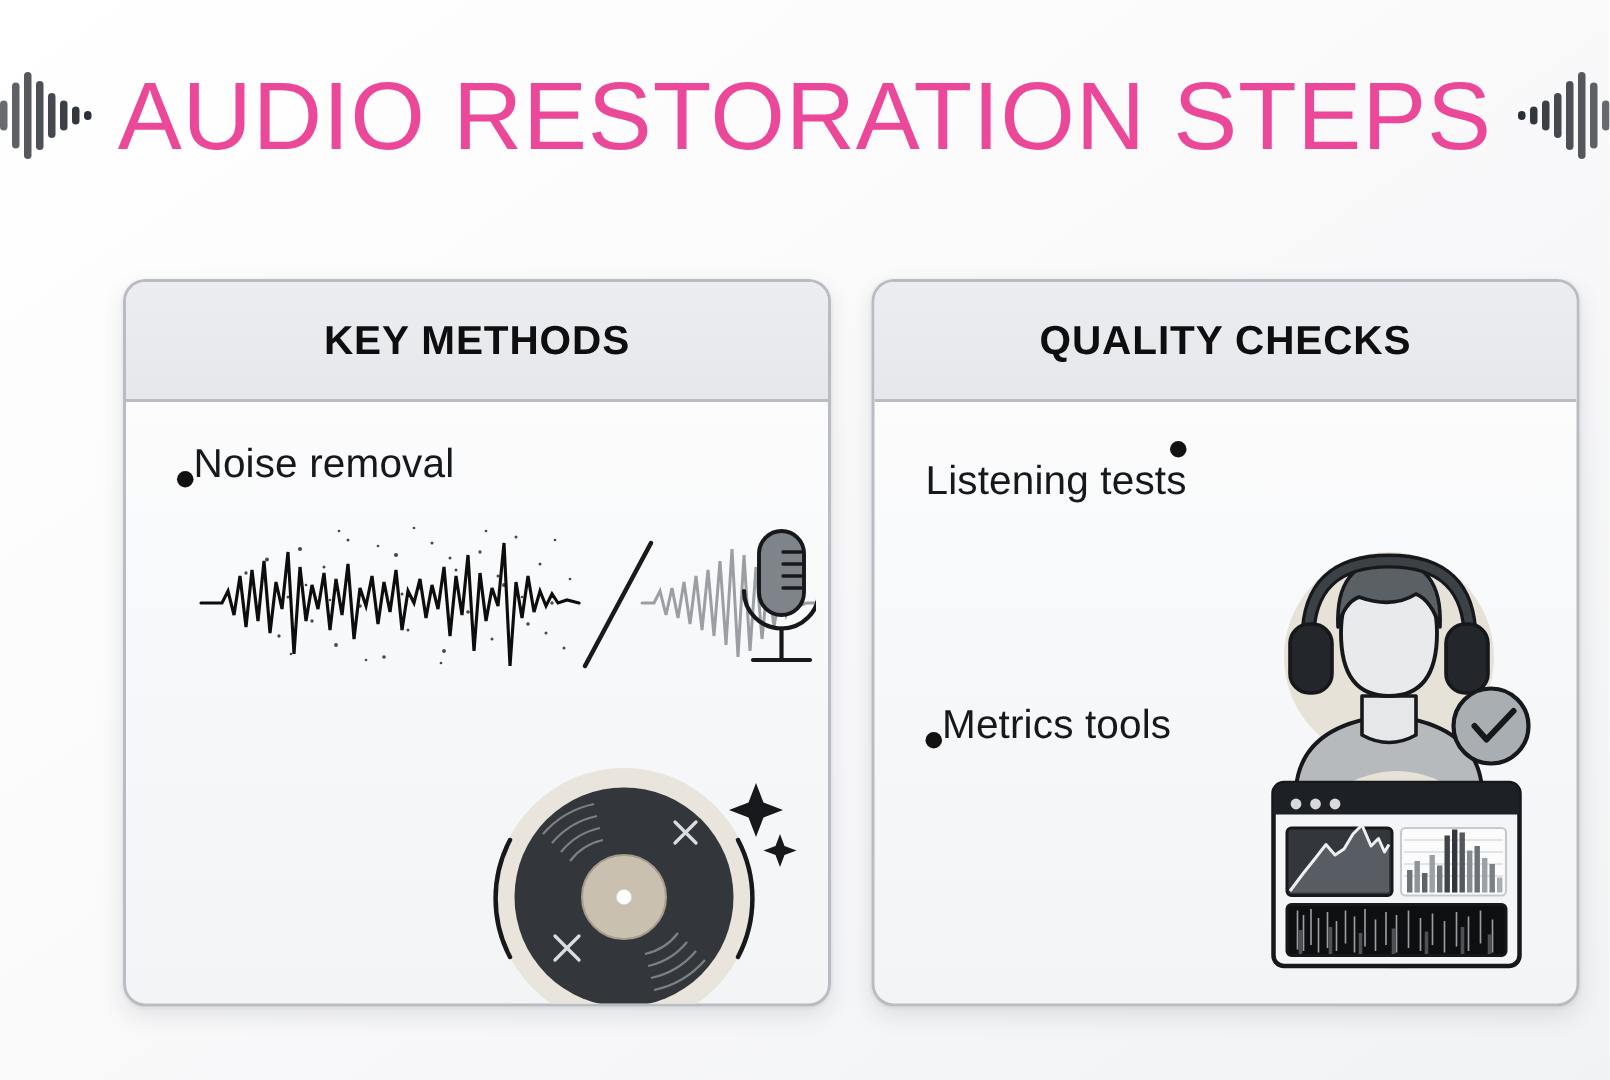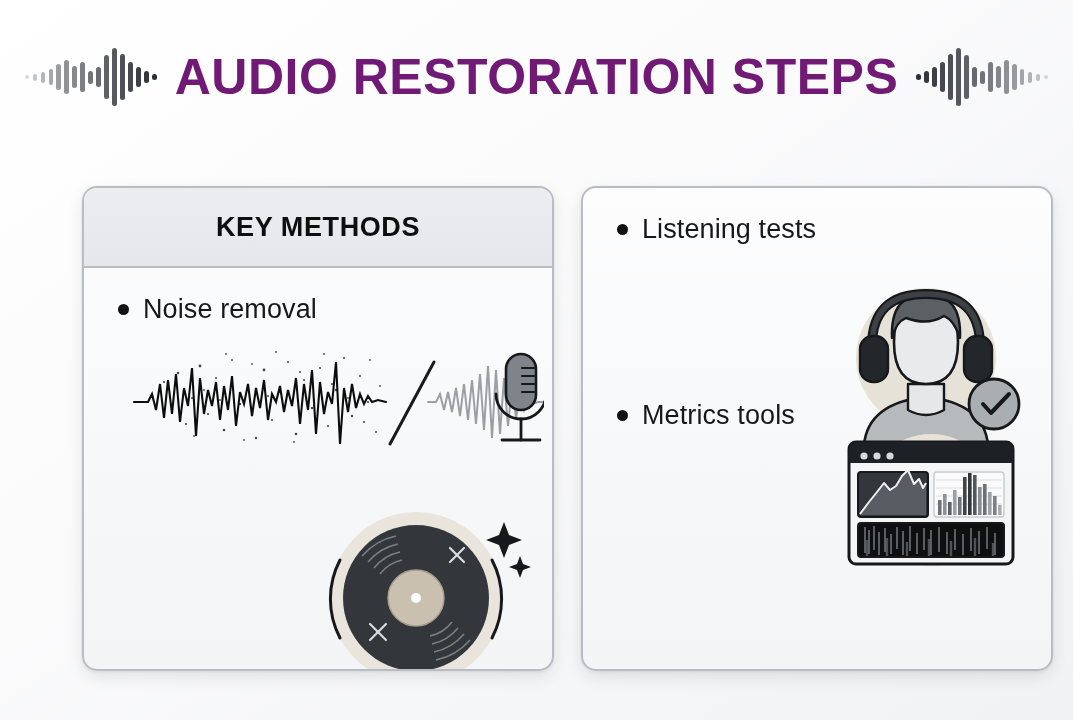--- a/index.html
+++ b/index.html
@@ -31,24 +31,24 @@
     text-align: center;
   }
   .title-row {
     display: flex;
     align-items: center;
     justify-content: center;
     gap: 18px;
     height: 74px;
   }
   .title {
-    font-size: 50px;
-    font-weight: 700;
+    font-size: 64px;
+    font-weight: 400;
     letter-spacing: 0.5px;
-    color: #701a75;
+    color: #ec4899;
     white-space: nowrap;
     line-height: 1;
     margin: 0;
   }
   .subtitle {
     margin-top: 10px;
     font-size: 25.5px;
     font-weight: 400;
     letter-spacing: 0.3px;
     color: #1c1c1e;
@@ -99,22 +99,22 @@
   }
 
   .card-body {
     position: relative;
     height: 401px;
   }
 
   .bullet {
     position: absolute;
     display: flex;
-    align-items: center;
-    gap: 14px;
+    align-items: flex-end;
+    gap: 0;
     left: 34px;
   }
   .bullet .dot {
     width: 11px;
     height: 11px;
     border-radius: 50%;
     background: #111111;
     flex: 0 0 auto;
   }
   .bullet .label {
@@ -293,44 +293,47 @@
         </g>
         <g fill="#16181b">
           <path d="M206,56 l3,8 l8,3 l-8,3 l-3,8 l-3,-8 l-8,-3 l8,-3 z"></path>
         </g>
       </svg>
 
     </div>
   </div>
 
   <div class="card card-right">
+    <div class="card-header">
+      <div class="card-title">QUALITY CHECKS</div>
+    </div>
     <div class="card-body">
 
-      <div class="bullet" style="top:26px;">
+      <div class="bullet" style="top:26px;flex-direction:column;">
         <span class="dot"></span>
         <span class="label">Listening tests</span>
       </div>
 
       <svg class="illus" style="left:255px; top:92px;" width="190" height="165" viewBox="0 0 190 165">
         <circle cx="88" cy="78" r="70" fill="#e7e2d8"></circle>
         <path d="M26,165 q4,-42 62,-48 q58,6 62,48 z" fill="#b6babd" stroke="#16181b" stroke-width="2.6" stroke-linejoin="round"></path>
         <path d="M70,104 h36 v26 q-18,10 -36,0 z" fill="#e6e7e8" stroke="#16181b" stroke-width="2.4" stroke-linejoin="round"></path>
         <path d="M56,62 q0,-40 32,-40 q32,0 32,40 q0,42 -32,42 q-32,0 -32,-42 z" fill="#e9eaeb" stroke="#16181b" stroke-width="2.6"></path>
         <path d="M54,58 q-2,-44 34,-44 q36,0 34,44 q-6,-18 -16,-22 q-16,10 -38,2 q-10,4 -14,20 z" fill="#5b6065" stroke="#16181b" stroke-width="2.4" stroke-linejoin="round"></path>
         <path d="M34,66 q0,-52 54,-52 q54,0 54,52" fill="none" stroke="#16181b" stroke-width="10" stroke-linecap="round"></path>
         <path d="M34,66 q0,-52 54,-52 q54,0 54,52" fill="none" stroke="#3c4145" stroke-width="5.5" stroke-linecap="round"></path>
         <rect x="22" y="56" width="28" height="46" rx="13" fill="#23272b" stroke="#16181b" stroke-width="2.4"></rect>
         <rect x="126" y="56" width="28" height="46" rx="13" fill="#23272b" stroke="#16181b" stroke-width="2.4"></rect>
         <g>
           <circle cx="156" cy="124" r="25" fill="#a9aeb2" stroke="#16181b" stroke-width="2.8"></circle>
           <path d="M145,124 l8,9 l18,-19" fill="none" stroke="#16181b" stroke-width="4" stroke-linecap="round" stroke-linejoin="round"></path>
         </g>
       </svg>
 
-      <div class="bullet" style="top:212px;">
+      <div class="bullet" style="top:200px;">
         <span class="dot"></span>
         <span class="label">Metrics tools</span>
       </div>
 
       <svg class="illus" style="left:248px; top:240px;" width="200" height="150" viewBox="0 0 200 150">
         <circle cx="100" cy="72" r="66" fill="#e7e2d8"></circle>
         <rect x="18" y="14" width="164" height="122" rx="7" fill="#f4f5f6" stroke="#16181b" stroke-width="3"></rect>
         <path d="M18,21 a7,7 0 0 1 7,-7 h150 a7,7 0 0 1 7,7 v14 h-164 z" fill="#1d2024"></path>
         <g fill="#d7d9db">
           <circle cx="33" cy="28" r="3.6"></circle>

